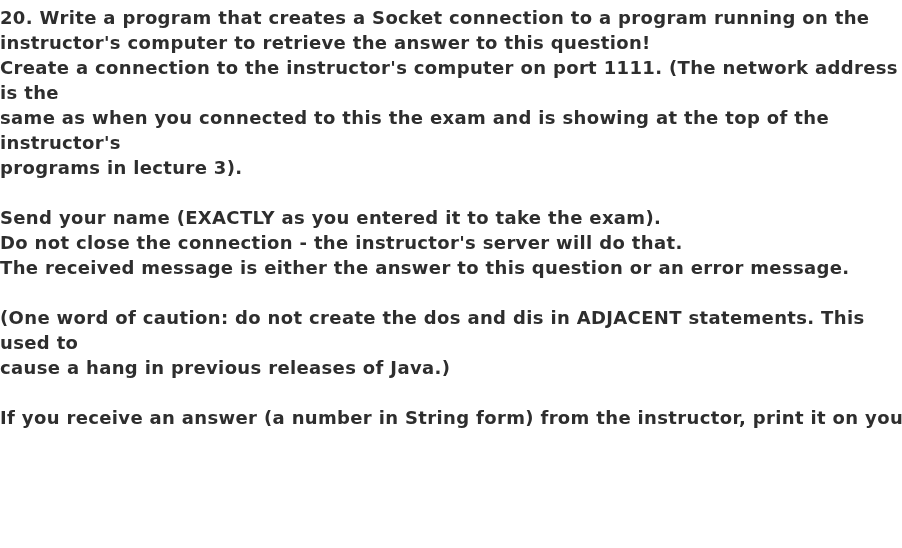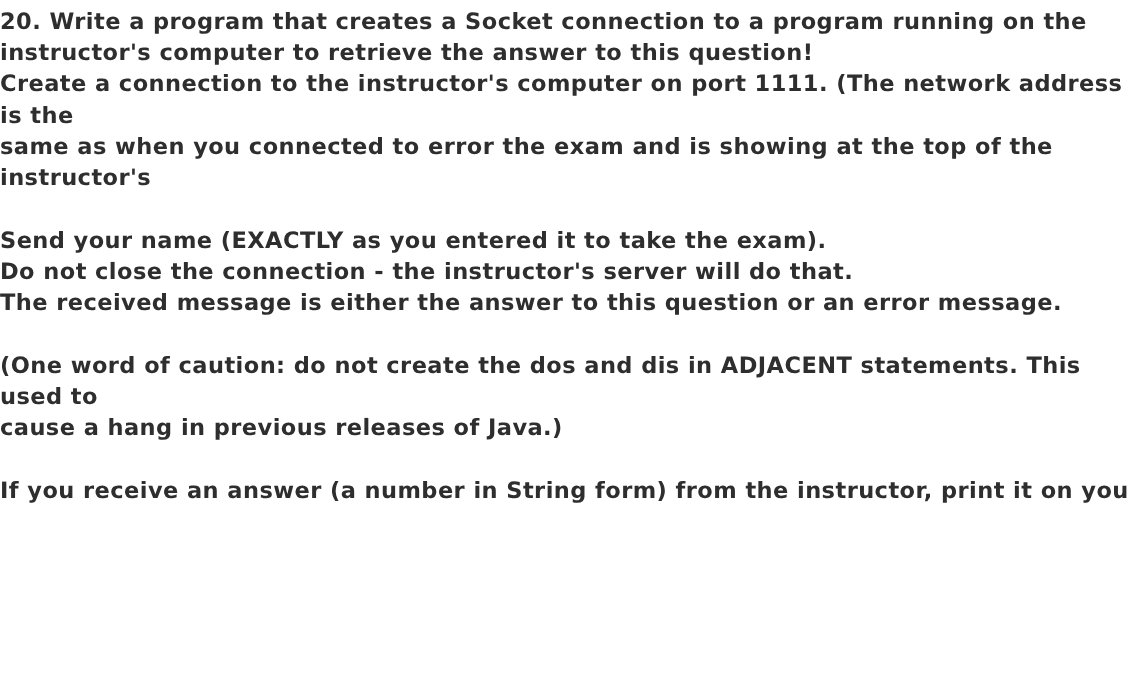--- a/index.html
+++ b/index.html
@@ -35,22 +35,23 @@
     }
   </style>
 </head>
 <body>
 
 <div class="doc">
   <div class="line">20. Write a program that creates a Socket connection to a program running on the</div>
   <div class="line">instructor's computer to retrieve the answer to this question!</div>
   <div class="line">Create a connection to the instructor's computer on port 1111. (The network address</div>
   <div class="line">is the</div>
-  <div class="line">same as when you connected to error the exam and is showing at the top of the</div>
+  <div class="line">same as when you connected to this the exam and is showing at the top of the</div>
   <div class="line">instructor's</div>
+  <div class="line">programs in lecture 3).</div>
   <div class="line blank"></div>
   <div class="line">Send your name (EXACTLY as you entered it to take the exam).</div>
   <div class="line">Do not close the connection - the instructor's server will do that.</div>
   <div class="line">The received message is either the answer to this question or an error message.</div>
   <div class="line blank"></div>
   <div class="line">(One word of caution: do not create the dos and dis in ADJACENT statements. This</div>
   <div class="line">used to</div>
   <div class="line">cause a hang in previous releases of Java.)</div>
   <div class="line blank"></div>
   <div class="line">If you receive an answer (a number in String form) from the instructor, print it on your</div>

